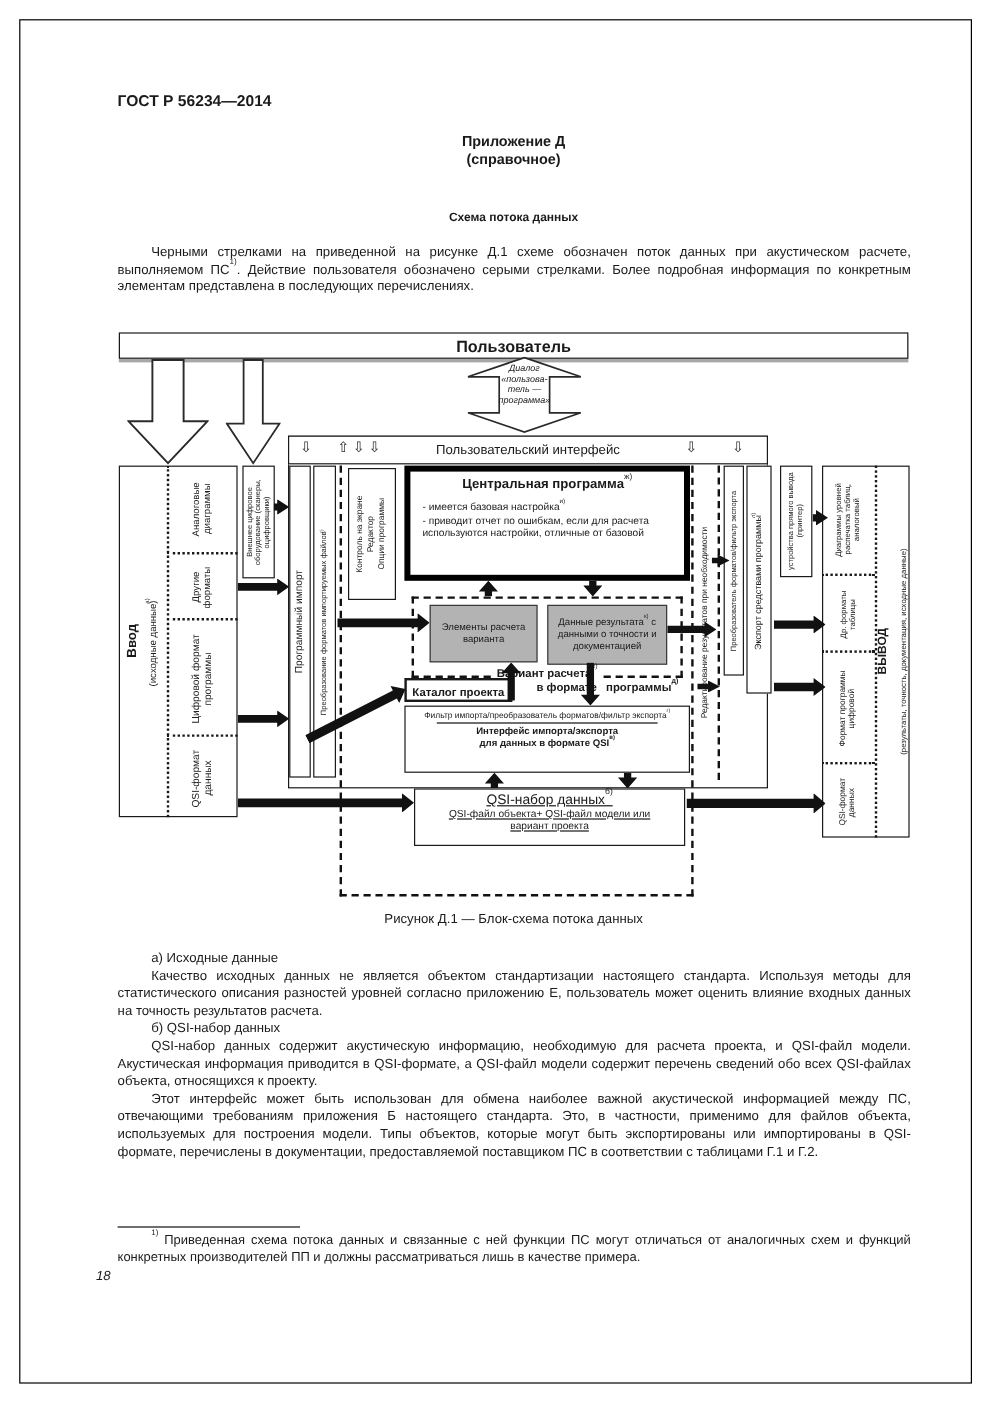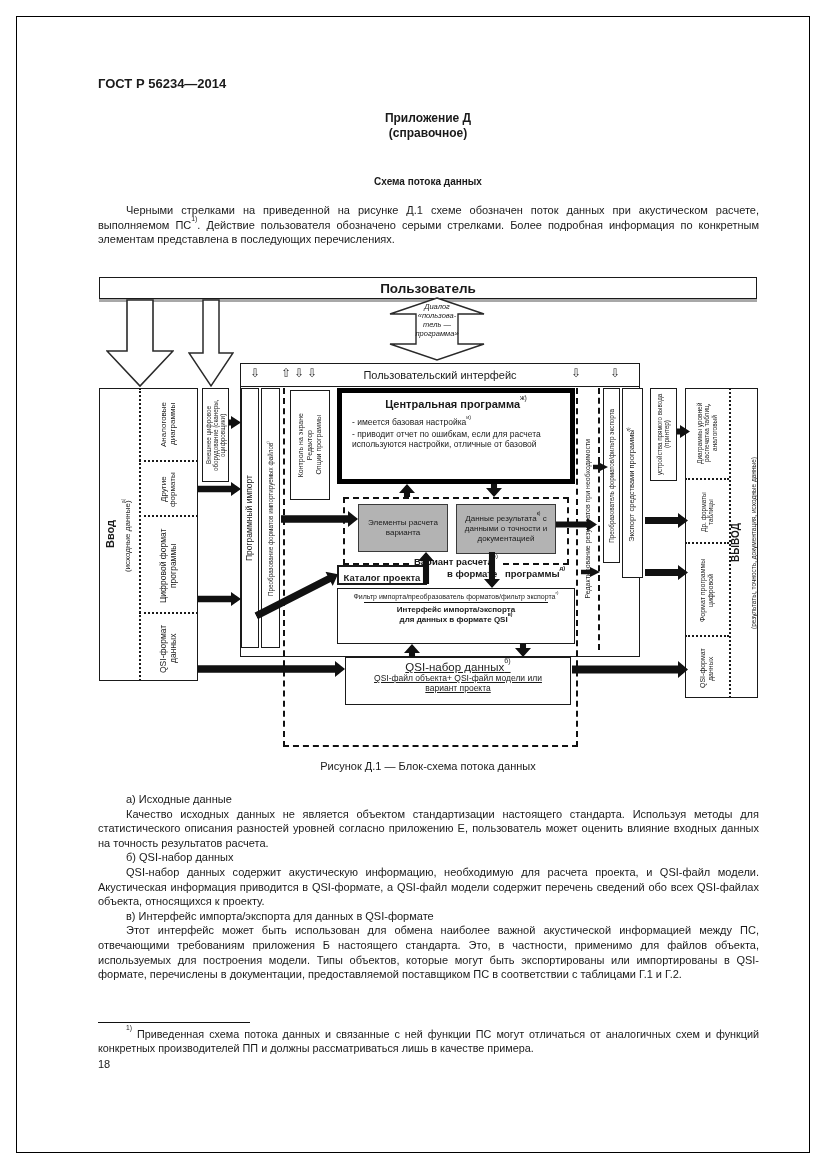--- a/index.html
+++ b/index.html
@@ -191,21 +191,20 @@
   <div class="arrowR" style="left:645px;top:565px;width:43px;height:15px;"></div>
   <div class="arrowR" style="left:572px;top:661px;width:116px;height:17px;"></div>
 
   <div class="abs ctr" style="left:98px;top:760px;width:660px;font-size:11px;">Рисунок Д.1 — Блок-схема потока данных</div>
 
   <div class="abs" style="left:98px;top:792px;width:661px;">
     <div class="para ind">а) Исходные данные</div>
     <div class="para ind">Качество исходных данных не является объектом стандартизации настоящего стандарта. Используя методы для статистического описания разностей уровней согласно приложению Е, пользователь может оценить влияние входных данных на точность результатов расчета.</div>
     <div class="para ind">б) QSI-набор данных</div>
     <div class="para ind">QSI-набор данных содержит акустическую информацию, необходимую для расчета проекта, и QSI-файл модели. Акустическая информация приводится в QSI-формате, а QSI-файл модели содержит перечень сведений обо всех QSI-файлах объекта, относящихся к проекту.</div>
-    <div class="para ind">в) Интерфейс импорта/экспорта для данных в QSI-формате</div>
     <div class="para ind">Этот интерфейс может быть использован для обмена наиболее важной акустической информацией между ПС, отвечающими требованиям приложения Б настоящего стандарта. Это, в частности, применимо для файлов объекта, используемых для построения модели. Типы объектов, которые могут быть экспортированы или импортированы в QSI-формате, перечислены в документации, предоставляемой поставщиком ПС в соответствии с таблицами Г.1 и Г.2.</div>
   </div>
 
   <div class="abs" style="left:98px;top:1022px;width:152px;border-top:1px solid #111;"></div>
   <div class="abs para" style="left:98px;top:1027px;width:661px;font-size:10.8px;line-height:14px;"><span style="display:inline-block;width:28px;"></span><sup>1)</sup><span> Приведенная схема потока данных и связанные с ней функции ПС могут отличаться от аналогичных схем и функций конкретных производителей ПП и должны рассматриваться лишь в качестве примера.</span></div>
 
-  <div class="abs" style="left:98px;top:1058px;font-size:11px;">18</div>
+  <div class="abs" style="left:80px;top:1058px;font-size:11px;font-style:italic;">18</div>
 </div>
 
 </body></html>

